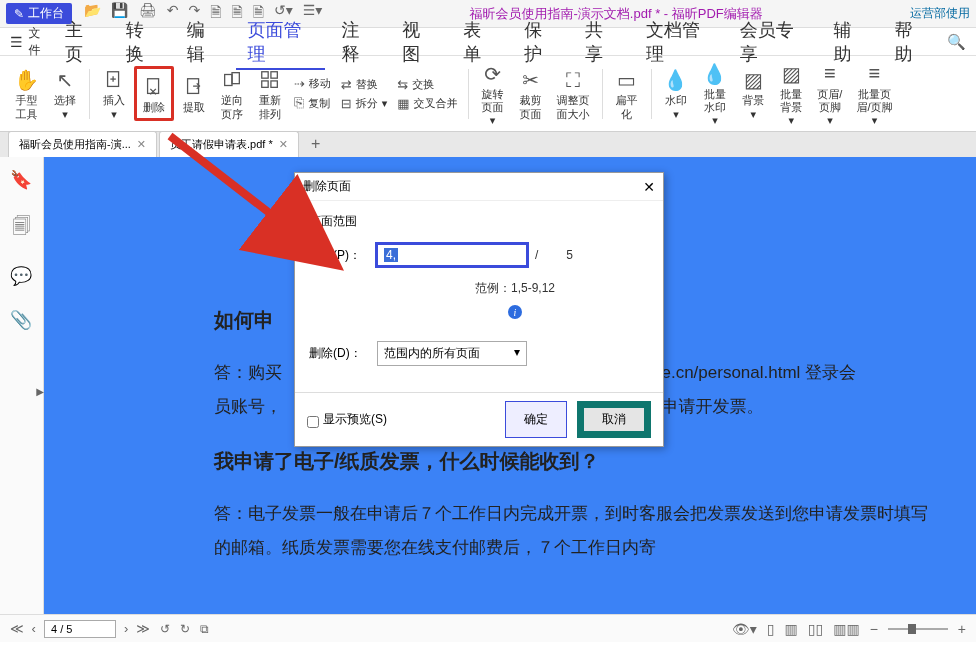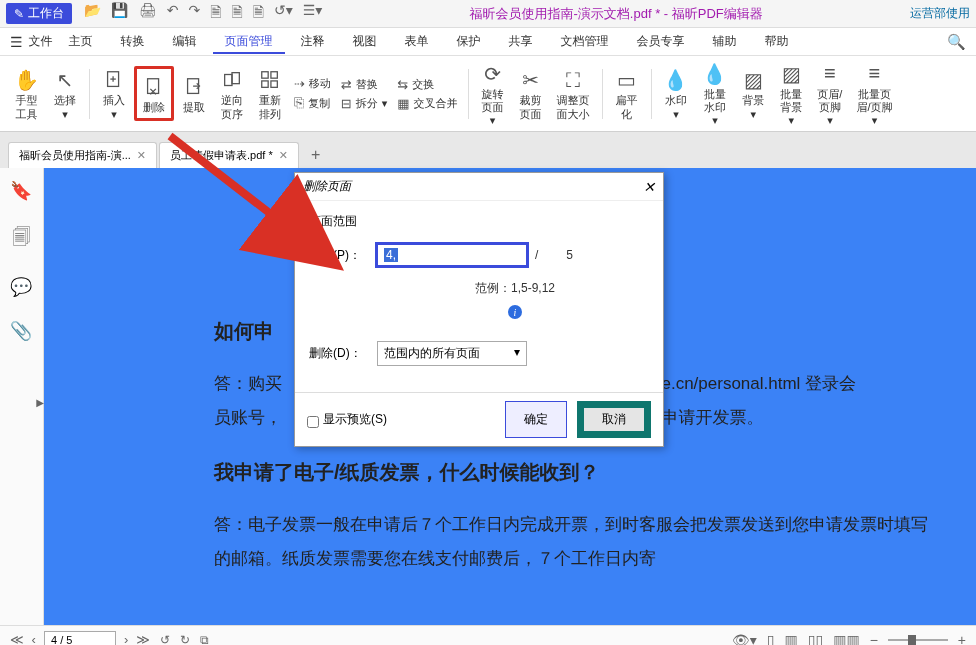--- a/index.html
+++ b/index.html
@@ -10,57 +10,57 @@
 .workbench-badge { background: #3b4bdb; color: #fff; padding: 2px 8px; border-radius: 2px; font-size: 12px; display: flex; align-items: center; gap: 4px; }
 .titlebar-icons { display: flex; gap: 10px; margin-left: 12px; }
 .titlebar-icons span { color: #666; font-size: 14px; cursor: pointer; }
 .titlebar-title { flex: 1; text-align: center; color: #a21caf; font-size: 13px; }
 .titlebar-right { color: #0369a1; font-size: 12px; }
 
 
 .menubar { height: 28px; background: #fff; display: flex; align-items: center; padding: 0 10px; border-bottom: 1px solid #e0e0e0; gap: 4px; }
 .menu-file { display: flex; align-items: center; gap: 6px; color: #333; }
 .hamburger { font-size: 14px; }
-.menu-item { padding: 4px 12px; color: #333; cursor: pointer; font-size: 12px; }
+.menu-item { padding: 4px 12px; color: #333; cursor: pointer; font-size: 18px; }
 .menu-item.active { color: #3b4bdb; border-bottom: 2px solid #3b4bdb; padding-bottom: 2px; }
 .menu-spacer { flex: 1; }
 .menu-search { color: #666; font-size: 15px; }
 
 
 .ribbon { height: 76px; background: #fff; display: flex; align-items: center; padding: 4px 8px; border-bottom: 1px solid #d0d0d0; gap: 2px; }
 .ribbon-item { display: flex; flex-direction: column; align-items: center; justify-content: center; padding: 4px 6px; cursor: pointer; min-width: 36px; }
 .ribbon-item .icon { font-size: 20px; color: #555; height: 28px; display: flex; align-items: center; }
 .ribbon-item .label { font-size: 11px; color: #333; text-align: center; line-height: 1.2; white-space: pre-line; }
 .ribbon-sep { width: 1px; height: 50px; background: #ddd; margin: 0 4px; }
 .ribbon-item.highlighted { border: 3px solid #d93025; border-radius: 2px; }
 
 .ribbon-small-group { display: flex; flex-direction: column; gap: 2px; padding: 2px; }
 .ribbon-small { display: flex; align-items: center; gap: 4px; font-size: 11px; color: #333; cursor: pointer; padding: 1px 2px; }
 .ribbon-small .sicon { font-size: 13px; color: #555; }
 
 
-.tabbar { height: 36px; background: #e8e8e8; display: flex; align-items: flex-end; padding: 0 8px; }
+.tabbar { height: 25px; background: #e8e8e8; display: flex; align-items: flex-end; padding: 0 8px; }
 .tab { background: #fff; padding: 5px 10px; border: 1px solid #ccc; border-bottom: none; margin-right: 2px; font-size: 11px; display: flex; align-items: center; gap: 6px; max-width: 160px; border-radius: 3px 3px 0 0; }
 .tab.active { background: #fff; }
 .tab .close { color: #888; cursor: pointer; }
 .tab-add { padding: 4px 10px; color: #666; cursor: pointer; font-size: 16px; }
 
 
 .content { position: relative; height: calc(645px - 28px - 28px - 76px - 28px - 28px); display: flex; background: #f0f0f0; }
 .sidepanel { width: 44px; background: #fafafa; border-right: 1px solid #ddd; display: flex; flex-direction: column; align-items: center; padding-top: 12px; gap: 22px; position: relative; }
 .sidepanel .sp-icon { font-size: 18px; color: #666; cursor: pointer; }
 .sidepanel .expand { position: absolute; right: -1px; top: 50%; font-size: 10px; color: #666; }
 
 .docview { flex: 1; background: #3b82f6; position: relative; padding: 150px 40px 20px 170px; overflow: hidden; }
 .doc-h { font-size: 20px; font-weight: bold; color: #222; margin-bottom: 22px; }
 .doc-p { font-size: 17px; color: #222; line-height: 2; margin-bottom: 24px; }
 
 
 .dialog { position: absolute; left: 294px; top: 172px; width: 370px; background: #fff; border: 1px solid #999; box-shadow: 2px 2px 8px rgba(0,0,0,.3); z-index: 100; }
-.dialog-title { height: 28px; display: flex; align-items: center; justify-content: space-between; padding: 0 8px; font-size: 12px; border-bottom: 1px solid #eee; font-style: italic; }
+.dialog-title { height: 28px; display: flex; align-items: center; justify-content: space-between; padding: 0 8px; font-size: 12px; border-bottom: 1px solid #eee; }
 .dialog-close { cursor: pointer; font-size: 14px; }
 .dialog-body { padding: 12px 14px; }
 .fieldset-label { font-size: 12px; margin-bottom: 14px; }
 .dlg-row { display: flex; align-items: center; margin-bottom: 14px; gap: 8px; }
 .dlg-row .lbl { width: 60px; font-size: 12px; text-align: left; }
 .dlg-input { border: 1px solid #3b4bdb; outline: 2px solid #3b4bdb; padding: 3px 6px; width: 150px; font-size: 12px; background: #fff; color:#000; }
 .dlg-input-sel { background: #3b6ed8; color: #fff; padding: 0 2px; }
 .dlg-static { font-size: 12px; color: #333; }
 .dlg-info { font-size: 12px; color: #333; margin-left: 72px; margin-bottom: 22px; display: flex; align-items: center; gap: 8px; flex-direction: column; }
 .info-icon { display: inline-flex; width: 14px; height: 14px; border-radius: 50%; background: #2d6cdf; color: #fff; align-items: center; justify-content: center; font-size: 10px; font-style: italic; font-family: serif; }

